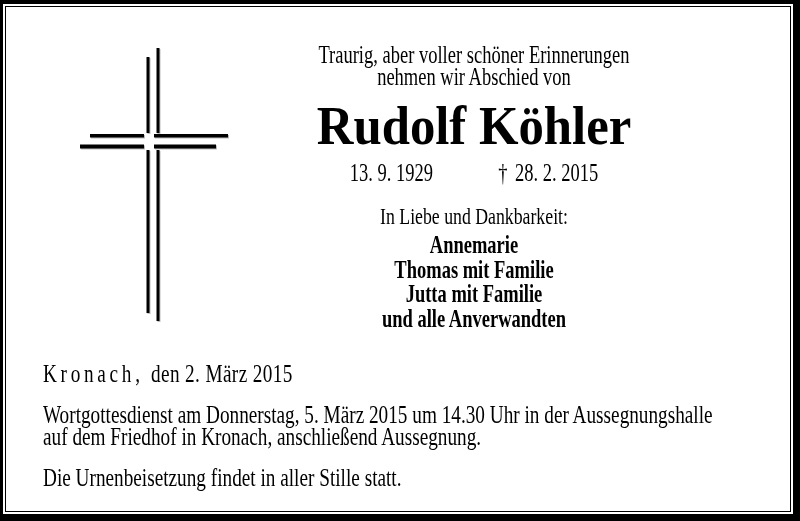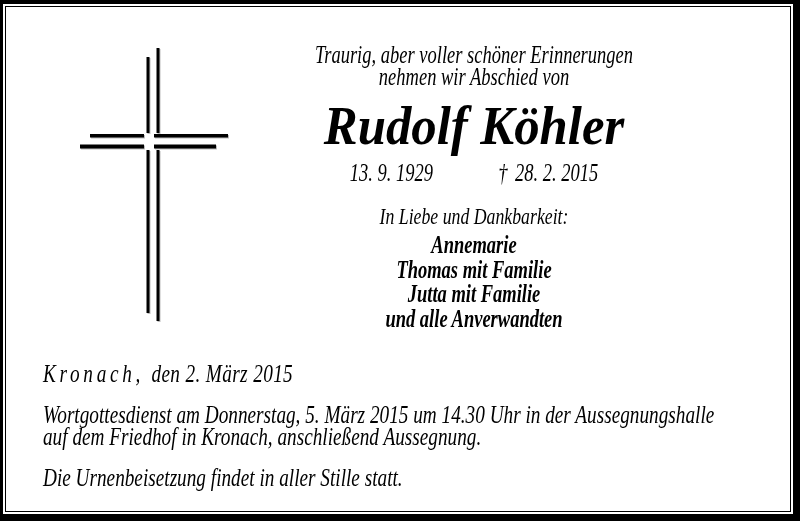--- a/index.html
+++ b/index.html
@@ -1,20 +1,20 @@
 <!DOCTYPE html>
 <html><head>
 <meta charset="utf-8">
 <style>
   * { margin: 0; padding: 0; box-sizing: border-box; }
   html, body { width: 800px; height: 521px; overflow: hidden; background: #ffffff; }
   body { position: relative; font-family: "Liberation Serif", "DejaVu Serif", serif; color: #000; }
 
   .frame { position: absolute; inset: 0; background: #000; }
-  .paper { position: absolute; left: 3px; top: 4px; right: 7px; bottom: 7px; background: #fff; font-style: italic; }
+  .paper { position: absolute; left: 3px; top: 4px; right: 7px; bottom: 7px; background: #fff; }
   .inner-rule { position: absolute; inset: 2px; border: 1.5px solid #000; pointer-events: none; }
 
   .cross-wrap { position: absolute; left: 75px; top: 40px; width: 160px; height: 280px; }
   .cross-wrap svg { filter: drop-shadow(1px 1px 0px #bdbdbd); }
 
   .center-col { position: absolute; left: 171px; width: 600px; text-align: center; }
   .cond { transform: scaleX(0.74); transform-origin: 50% 0; }
   .cond-left { transform: scaleX(0.74); transform-origin: 0 0; }
 
   .opening { top: 40px; font-size: 25px; line-height: 22px; }

